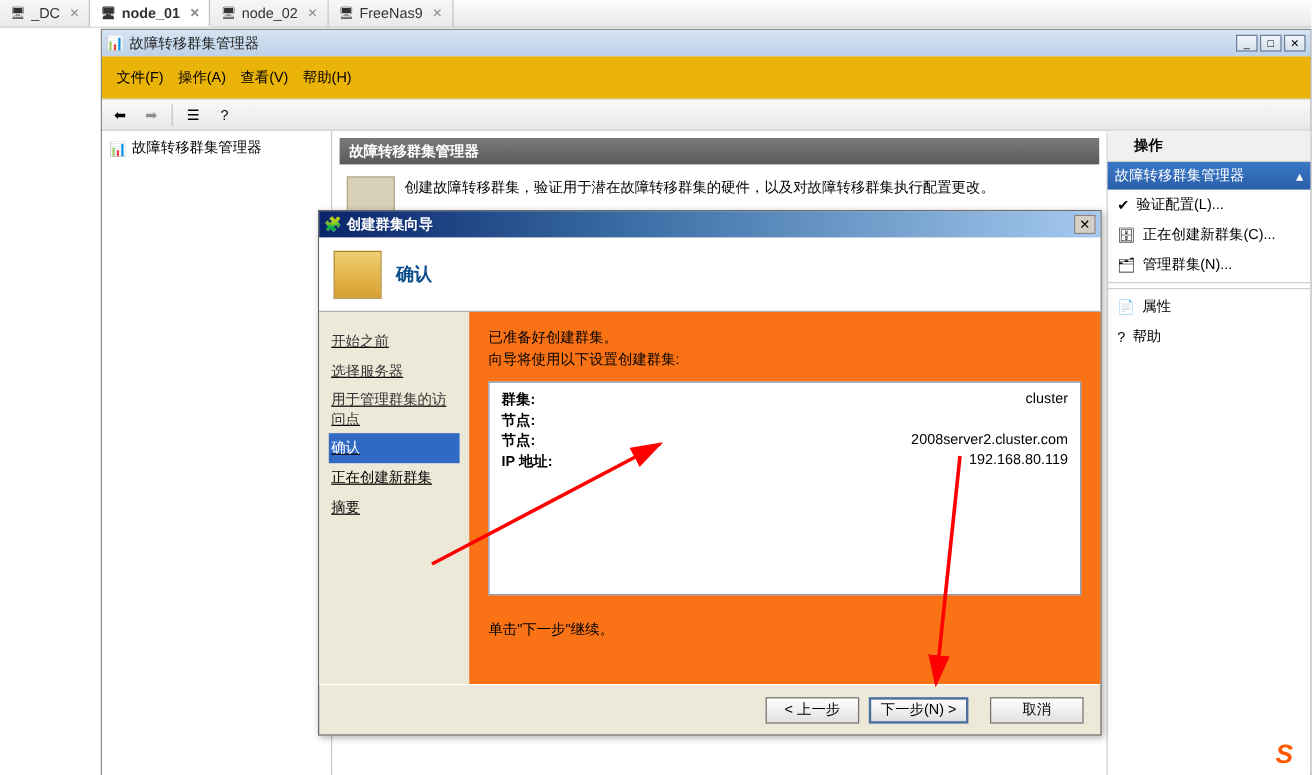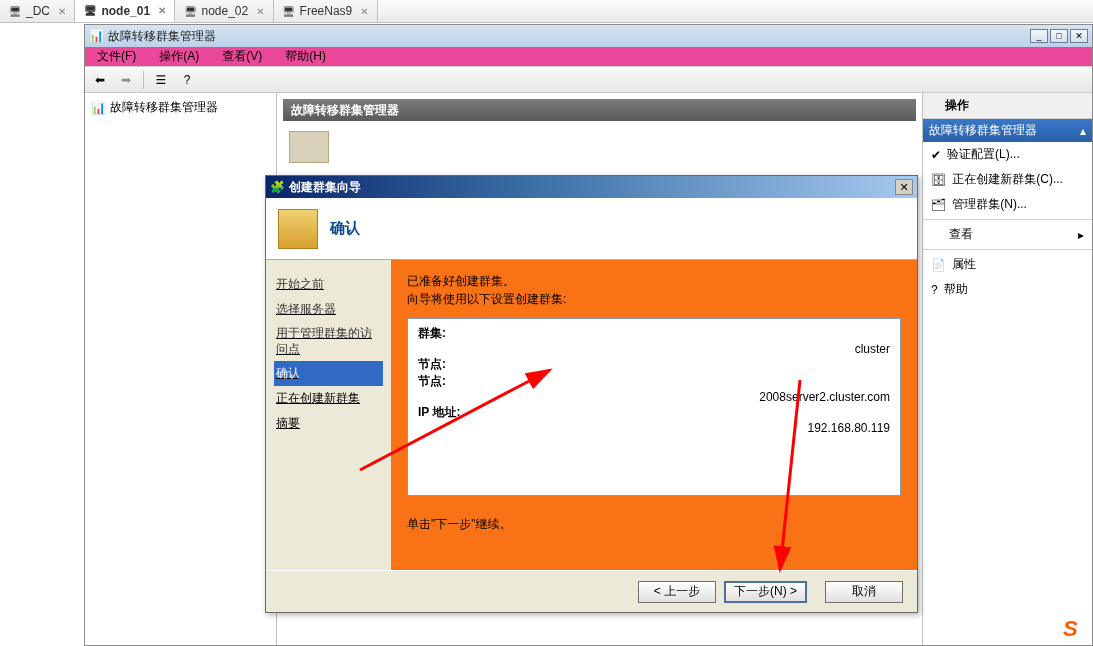--- a/index.html
+++ b/index.html
@@ -11,21 +11,21 @@
 .tab.active { background: #fff; border-bottom: 1px solid #fff; position: relative; top: 0; font-weight: bold; }
 .tab .close { color: #888; font-size: 10px; margin-left: 4px; }
 .tabicon { width: 14px; height: 14px; display: inline-flex; align-items: center; justify-content: center; font-size: 10px; }
 
 
 .appwin { position: absolute; left: 84px; top: 24px; right: 0; bottom: 0; border: 1px solid #8b8b8b; background: #f0f0f0; }
 .titlebar { height: 22px; background: linear-gradient(#d7e4f2,#bcd1e9); display: flex; align-items: center; padding: 0 4px; justify-content: space-between; }
 .titlebar .ttl { display: flex; align-items: center; gap: 4px; color: #222; }
 .winbtns { display: flex; gap: 2px; }
 .winbtn { width: 18px; height: 14px; border: 1px solid #6a7f9a; background: linear-gradient(#f3f7fb,#d6e0ec); display: flex; align-items: center; justify-content: center; font-size: 9px; cursor: pointer; }
-.menubar { height: 20px; background: #ec4899; display: flex; align-items: center; padding: 0 6px; gap: 11px; border-bottom: 1px solid #d0d0d0; }
+.menubar { height: 36px; background: #eab308; display: flex; align-items: center; padding: 0 6px; gap: 0; border-bottom: 1px solid #d0d0d0; }
 .menuitem { padding: 2px 6px; cursor: pointer; }
 .toolbar { height: 26px; background: linear-gradient(#f9f9f9,#e8e8e8); border-bottom: 1px solid #c8c8c8; display: flex; align-items: center; padding: 0 4px; gap: 4px; }
 .toolsep { width: 1px; height: 18px; background: #c0c0c0; margin: 0 2px; }
 .toolbtn { width: 22px; height: 22px; display: flex; align-items: center; justify-content: center; cursor: pointer; border: 1px solid transparent; }
 
 .body3 { display: flex; height: calc(100% - 68px); }
 .leftpane { width: 192px; border-right: 1px solid #c0c0c0; background: #fff; padding: 4px; }
 .treeitem { display: flex; align-items: center; gap: 4px; padding: 2px; }
 .centerpane { flex: 1; background: #fff; display: flex; flex-direction: column; position: relative; }
 .hdrbar { height: 22px; background: linear-gradient(#7a7a7a,#5a5a5a); color: #fff; display: flex; align-items: center; padding: 0 8px; font-weight: bold; margin: 6px 6px 0 6px; }
@@ -46,21 +46,21 @@
 .wz-icon { width: 40px; height: 40px; background: linear-gradient(#f0d070,#d8a030); border: 1px solid #b08020; }
 .wz-hdr .hdtxt { font-size: 15px; font-weight: bold; color: #0a4b8c; }
 .wz-body { display: flex; height: 310px; }
 .wz-steps { width: 125px; background: #ece9d8; padding: 12px 8px; border-right: 0; text-decoration: underline; }
 .wz-step { padding: 4px 2px; color: #333; cursor: pointer; }
 .wz-step.sel { background: #316ac5; color: #fff; }
 .wz-step.disabled { color: #000000; }
 .wz-main { flex: 1; padding: 12px 16px; background: #f97316; display: flex; flex-direction: column; }
 .wz-intro { margin-bottom: 10px; line-height: 1.5; }
 .wz-box { flex: 0 0 auto; height: 178px; background: #fff; border: 1px solid #7f9db9; overflow-y: scroll; padding: 6px 10px; }
-.wz-row { display: flex; flex-direction: column; }
+.wz-row { display: flex; }
 .wz-row .k { width: 150px; font-weight: bold; }
 .wz-row .v { flex: 1; text-align: right; }
 .wz-hint { margin-top: 20px; }
 .wz-btns { height: 42px; display: flex; align-items: center; justify-content: flex-end; gap: 8px; padding: 0 14px; border-top: 1px solid #fff; }
 .btn { min-width: 78px; height: 22px; border: 1px solid #707070; background: linear-gradient(#fefefe,#e0e0e0); padding: 0 8px; cursor: pointer; display: inline-flex; align-items: center; justify-content: center; text-align: right; }
 .btn.default { border: 2px solid #4a6fa0; }
 
 
 .arrow { position: absolute; pointer-events: none; z-index: 50; }
 
@@ -121,20 +121,21 @@
     <div class="leftpane">
       <div class="treeitem">
         <span>📊</span>
         <span>故障转移群集管理器</span>
       </div>
     </div>
     <div class="centerpane">
       <div class="hdrbar">故障转移群集管理器</div>
       <div class="descrow">
         <div class="descicon"></div>
+        <div style="line-height:1.6">创建故障转移群集，验证用于潜在故障转移群集的硬件，以及对故障转移群集执行配置更改。</div>
       </div>
     </div>
     <div class="rightpane">
       <div class="rp-hdr">操作</div>
       <div class="rp-sub">
         <span>故障转移群集管理器</span>
         <span style="color:#fff">▴</span>
       </div>
       <div class="rp-item">
         <span>✔</span>
@@ -142,24 +143,20 @@
       </div>
       <div class="rp-item">
         <span>🗄</span>
         <span>正在创建新群集(C)...</span>
       </div>
       <div class="rp-item">
         <span>🗂</span>
         <span>管理群集(N)...</span>
       </div>
       <div class="rp-hr"></div>
-      <div class="rp-item">
-        <span style="margin-left:18px">查看</span>
-        <span style="margin-left:auto">▸</span>
-      </div>
       <div class="rp-hr"></div>
       <div class="rp-item">
         <span>📄</span>
         <span>属性</span>
       </div>
       <div class="rp-item">
         <span>?</span>
         <span>帮助</span>
       </div>
     </div>

